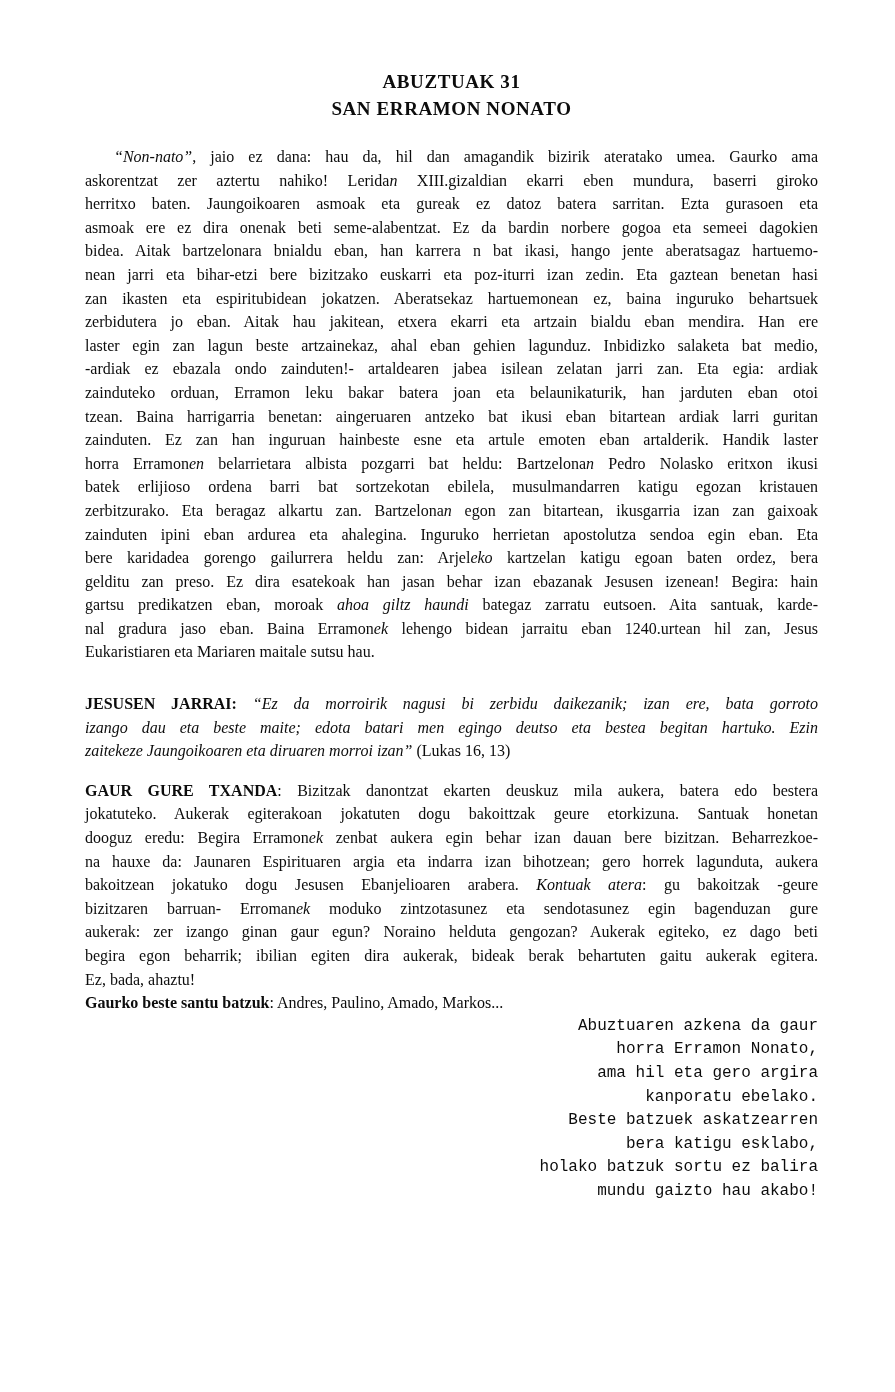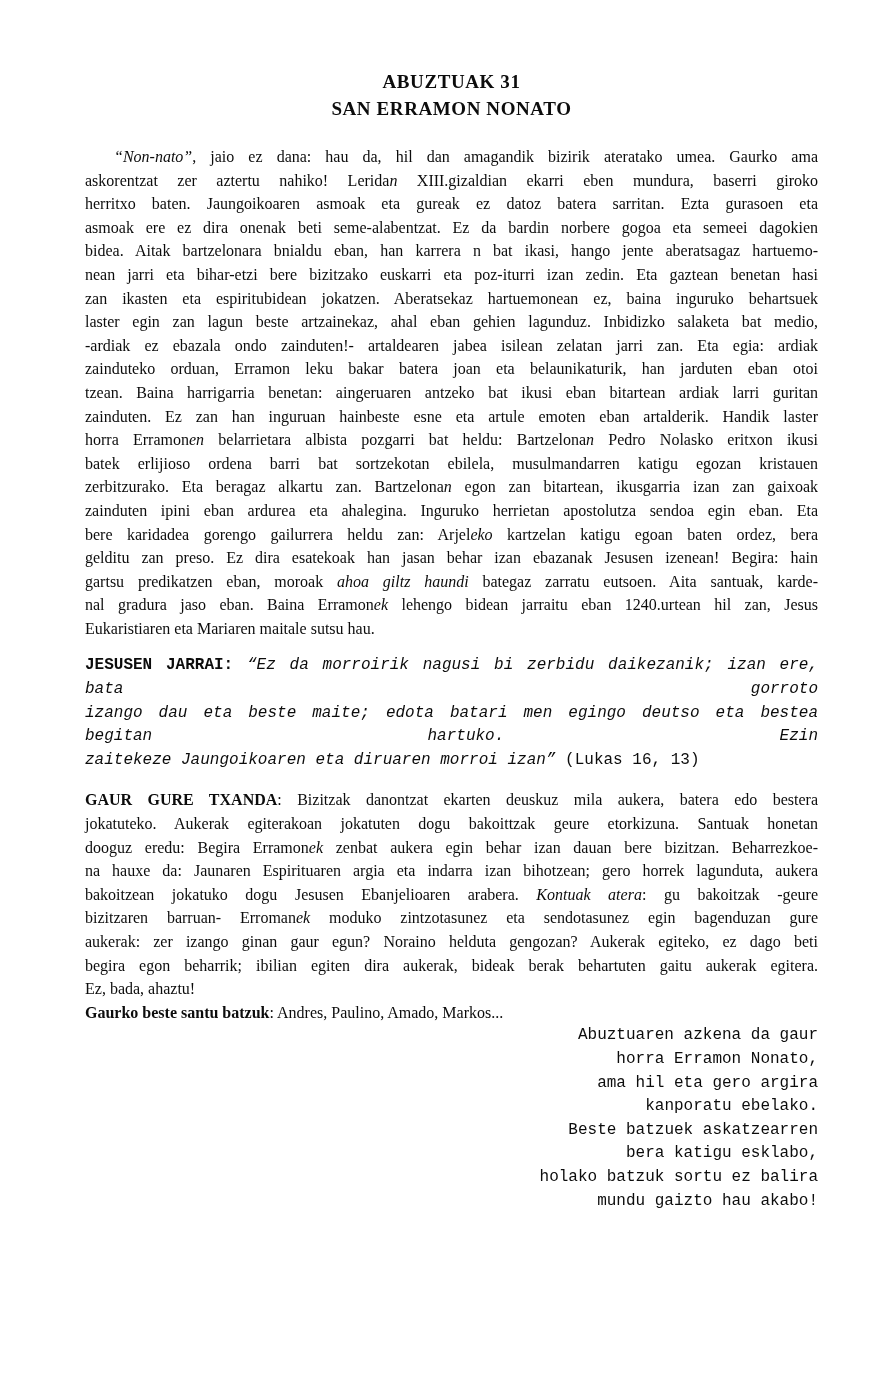--- a/index.html
+++ b/index.html
@@ -19,21 +19,21 @@
     font-weight: bold;
     font-size: 19px;
     line-height: 27px;
     letter-spacing: 0.6px;
   }
   .block {
     font-size: 16px;
     line-height: 23.6px;
   }
   #intro   { margin-top: 23px; }
-  #jesusen { margin-top: 14px; font-family: Liberation Mono, monospace; }
+  #jesusen { margin-top: 28px; }
   #gaur    { margin-top: 16px; }
   #santu   { margin-top: 0; }
   #poem    { margin-top: 0; }
   .line { text-align: left; }
   .line.just { text-align: justify; text-align-last: justify; }
   .line.indent { text-indent: 29px; }
   #poem .line { text-align: right; font-family: Liberation Mono, monospace; }
   .it { font-style: italic; text-align: right; }
   .bd { font-weight: bold; }
 </style>
@@ -47,20 +47,21 @@
   </div>
 
   <div id="intro" class="block">
       <div class="line just indent"><span class="it">“Non-nato”</span><span>, jaio ez dana: hau da, hil dan amagandik bizirik ateratako umea. Gaurko ama</span></div>
       <div class="line just"><span>askorentzat zer aztertu nahiko! Lerida</span><span class="it">n</span><span> XIII.gizaldian ekarri eben mundura, baserri giroko</span></div>
       <div class="line just"><span>herritxo baten. Jaungoikoaren asmoak eta gureak ez datoz batera sarritan. Ezta gurasoen eta</span></div>
       <div class="line just"><span>asmoak ere ez dira onenak beti seme-alabentzat. Ez da bardin norbere gogoa eta semeei dagokien</span></div>
       <div class="line just"><span>bidea. Aitak bartzelonara bnialdu eban, han karrera n bat ikasi, hango jente aberatsagaz hartuemo-</span></div>
       <div class="line just"><span>nean jarri eta bihar-etzi bere bizitzako euskarri eta poz-iturri izan zedin. Eta gaztean benetan hasi</span></div>
       <div class="line just"><span>zan ikasten eta espiritubidean jokatzen. Aberatsekaz hartuemonean ez, baina inguruko behartsuek</span></div>
+      <div class="line just"><span>zerbidutera jo eban. Aitak hau jakitean, etxera ekarri eta artzain bialdu eban mendira. Han ere</span></div>
       <div class="line just"><span>laster egin zan lagun beste artzainekaz, ahal eban gehien lagunduz. Inbidizko salaketa bat medio,</span></div>
       <div class="line just"><span>-ardiak ez ebazala ondo zainduten!- artaldearen jabea isilean zelatan jarri zan. Eta egia: ardiak</span></div>
       <div class="line just"><span>zainduteko orduan, Erramon leku bakar batera joan eta belaunikaturik, han jarduten eban otoi</span></div>
       <div class="line just"><span>tzean. Baina harrigarria benetan: aingeruaren antzeko bat ikusi eban bitartean ardiak larri guritan</span></div>
       <div class="line just"><span>zainduten. Ez zan han inguruan hainbeste esne eta artule emoten eban artalderik. Handik laster</span></div>
       <div class="line just"><span>horra Erramon</span><span class="it">en</span><span> belarrietara albista pozgarri bat heldu: Bartzelona</span><span class="it">n</span><span> Pedro Nolasko eritxon ikusi</span></div>
       <div class="line just"><span>batek erlijioso ordena barri bat sortzekotan ebilela, musulmandarren katigu egozan kristauen</span></div>
       <div class="line just"><span>zerbitzurako. Eta beragaz alkartu zan. Bartzelona</span><span class="it">n</span><span> egon zan bitartean, ikusgarria izan zan gaixoak</span></div>
       <div class="line just"><span>zainduten ipini eban ardurea eta ahalegina. Inguruko herrietan apostolutza sendoa egin eban. Eta</span></div>
       <div class="line just"><span>bere karidadea gorengo gailurrera heldu zan: Arjel</span><span class="it">eko</span><span> kartzelan katigu egoan baten ordez, bera</span></div>

